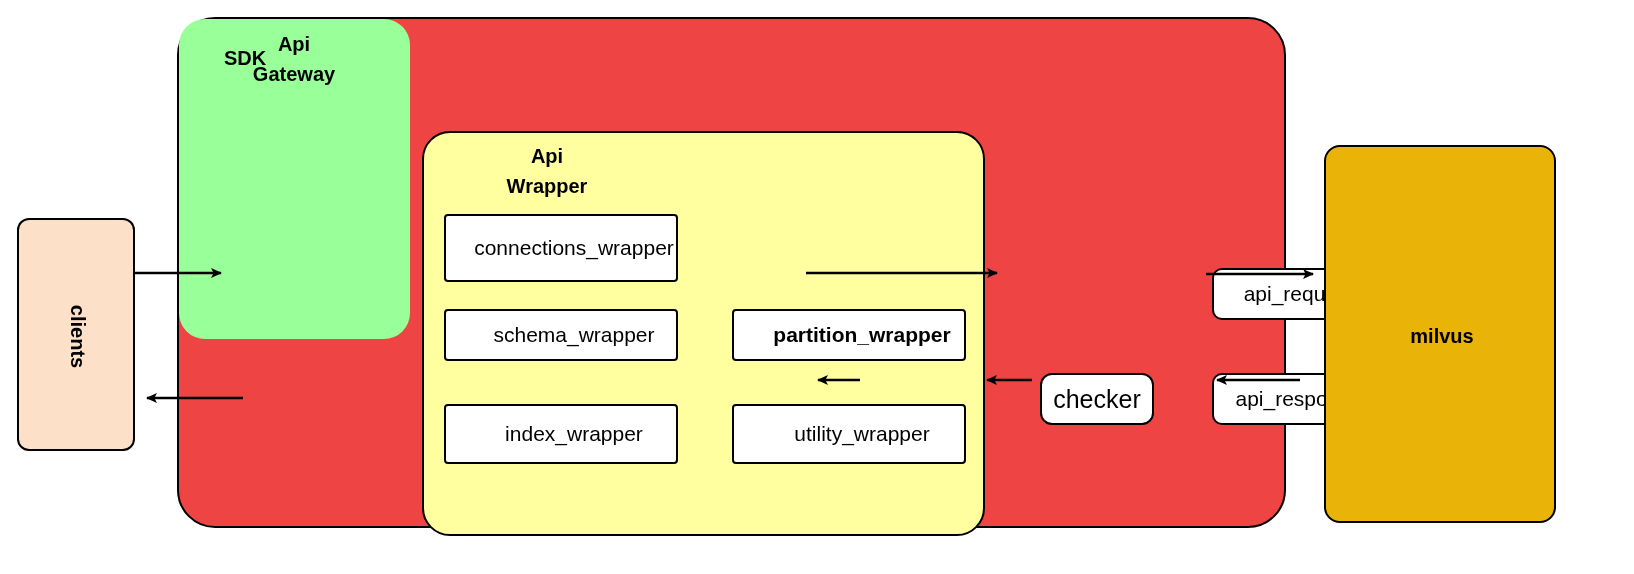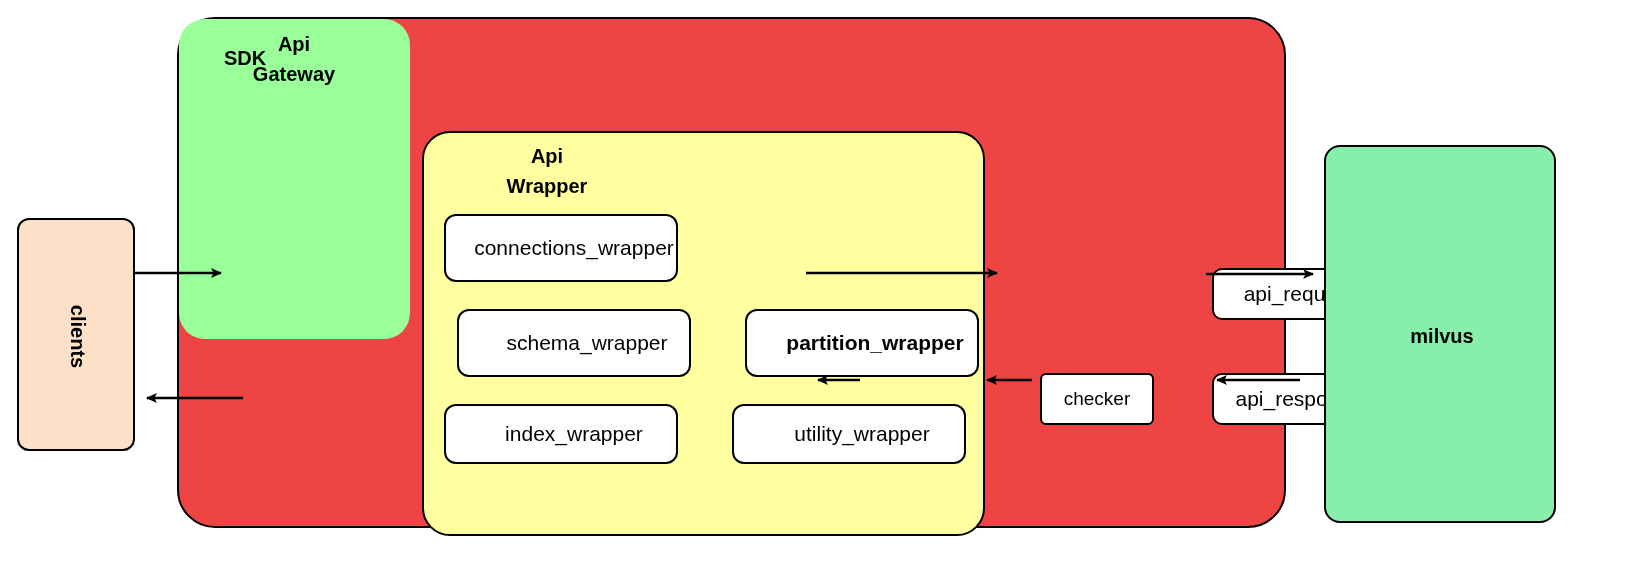--- a/index.html
+++ b/index.html
@@ -32,28 +32,28 @@
   #apiwrapper-node{
     left:243px;top:112px;width:563px;height:405px;
     background:#ffffa0;border-radius:28px;
   }
   #apiwrapper-label{
     left:18px;top:8px;width:210px;
     font-size:20px;font-weight:bold;line-height:30px;text-align:center;
   }
 
   .wcell{
-    background:#ffffff;border-radius:12px;
+    background:#ffffff;border-radius:4px;
     display:flex;align-items:center;justify-content:center;
     font-size:21px;color:#000;padding-left:26px;
   }
   .wcol-l{left:265px;width:234px;}
   .wcol-r{left:553px;width:234px;}
   .wrow1{top:195px;height:68px;}
-  .wrow2{top:290px;height:68px;margin-left:13px;}
+  .wrow2{top:290px;height:52px;}
   .wrow3{top:385px;height:60px;}
 
   #gateway-node{
     left:1008px;top:148px;width:231px;height:320px;
     background:#99ff99;border-radius:26px;border:none;
   }
   #gateway-label{
     left:15px;top:10px;width:200px;
     font-size:20px;font-weight:bold;line-height:30px;text-align:center;
   }
@@ -61,28 +61,28 @@
   .gcell{
     background:#ffffff;border-radius:10px;
     display:flex;align-items:center;justify-content:center;
     font-size:21px;color:#000;
   }
   #api-request-node{left:1033px;top:249px;width:173px;height:52px;}
   #api-response-node{left:1033px;top:354px;width:173px;height:52px;}
 
   #checker-node{
     left:861px;top:354px;width:114px;height:52px;
-    background:#ffffff;border-radius:6px;
+    background:#ffffff;border-radius:12px;
     display:flex;align-items:center;justify-content:center;
-    font-size:19px;color:#000;
+    font-size:25px;color:#000;
   }
 
   #milvus-node{
     left:1324px;top:145px;width:232px;height:378px;
-    background:#86efac;border-radius:16px;
+    background:#eab308;border-radius:16px;
   }
   #milvus-label{
     left:0;top:0;width:232px;height:378px;
     display:flex;align-items:center;justify-content:center;
     font-size:20px;font-weight:bold;
   }
 
   
   .conn{position:absolute;}
   .conn svg{display:block;overflow:visible;}

